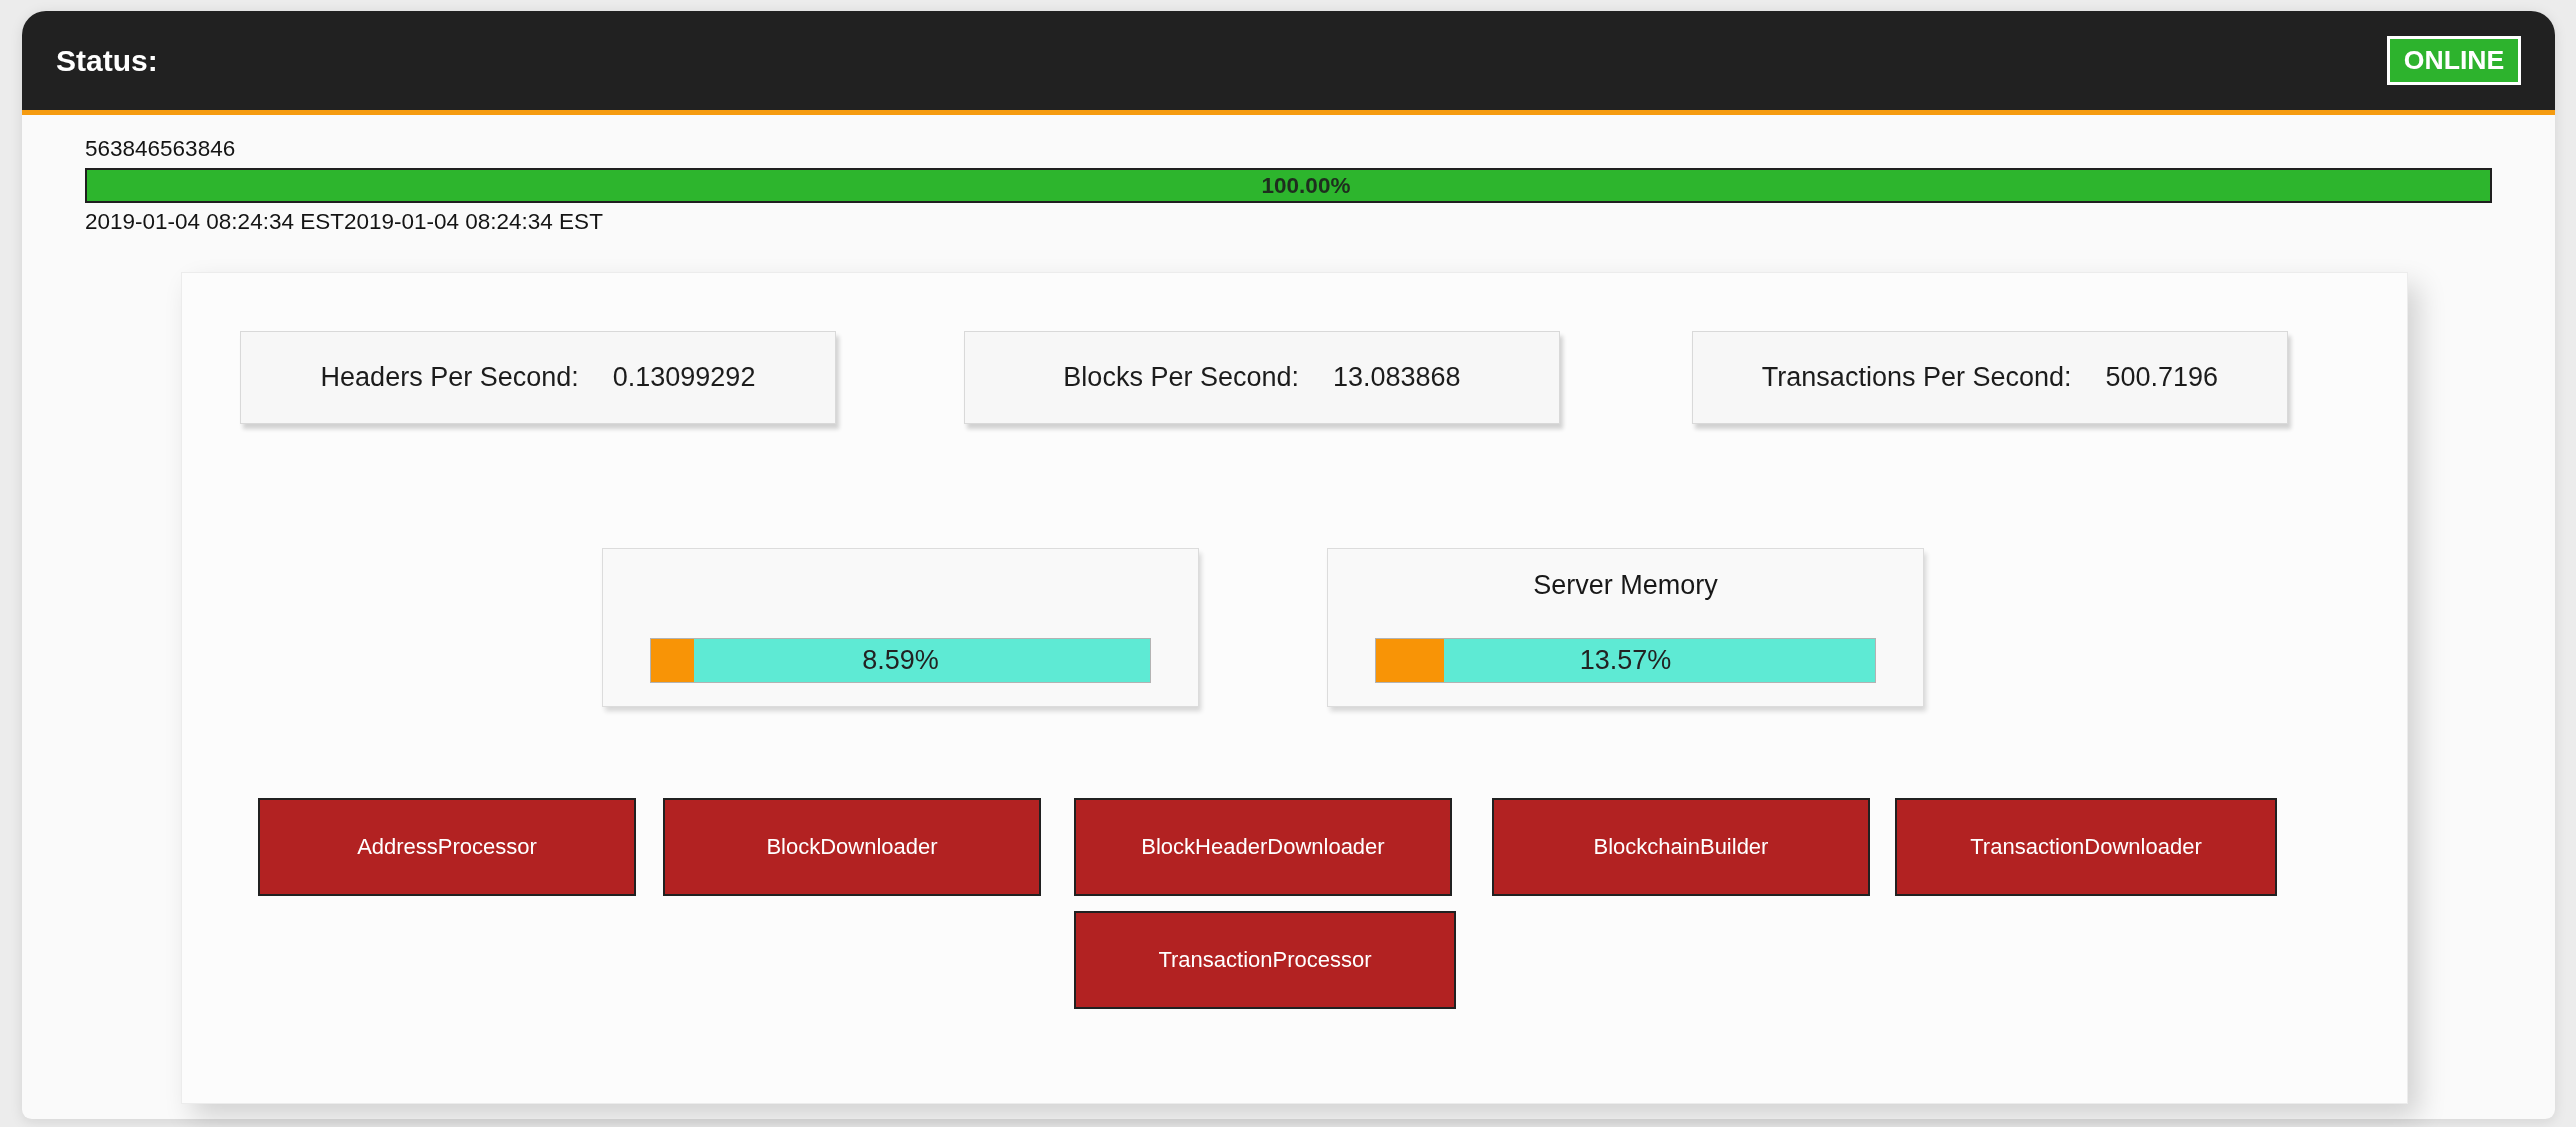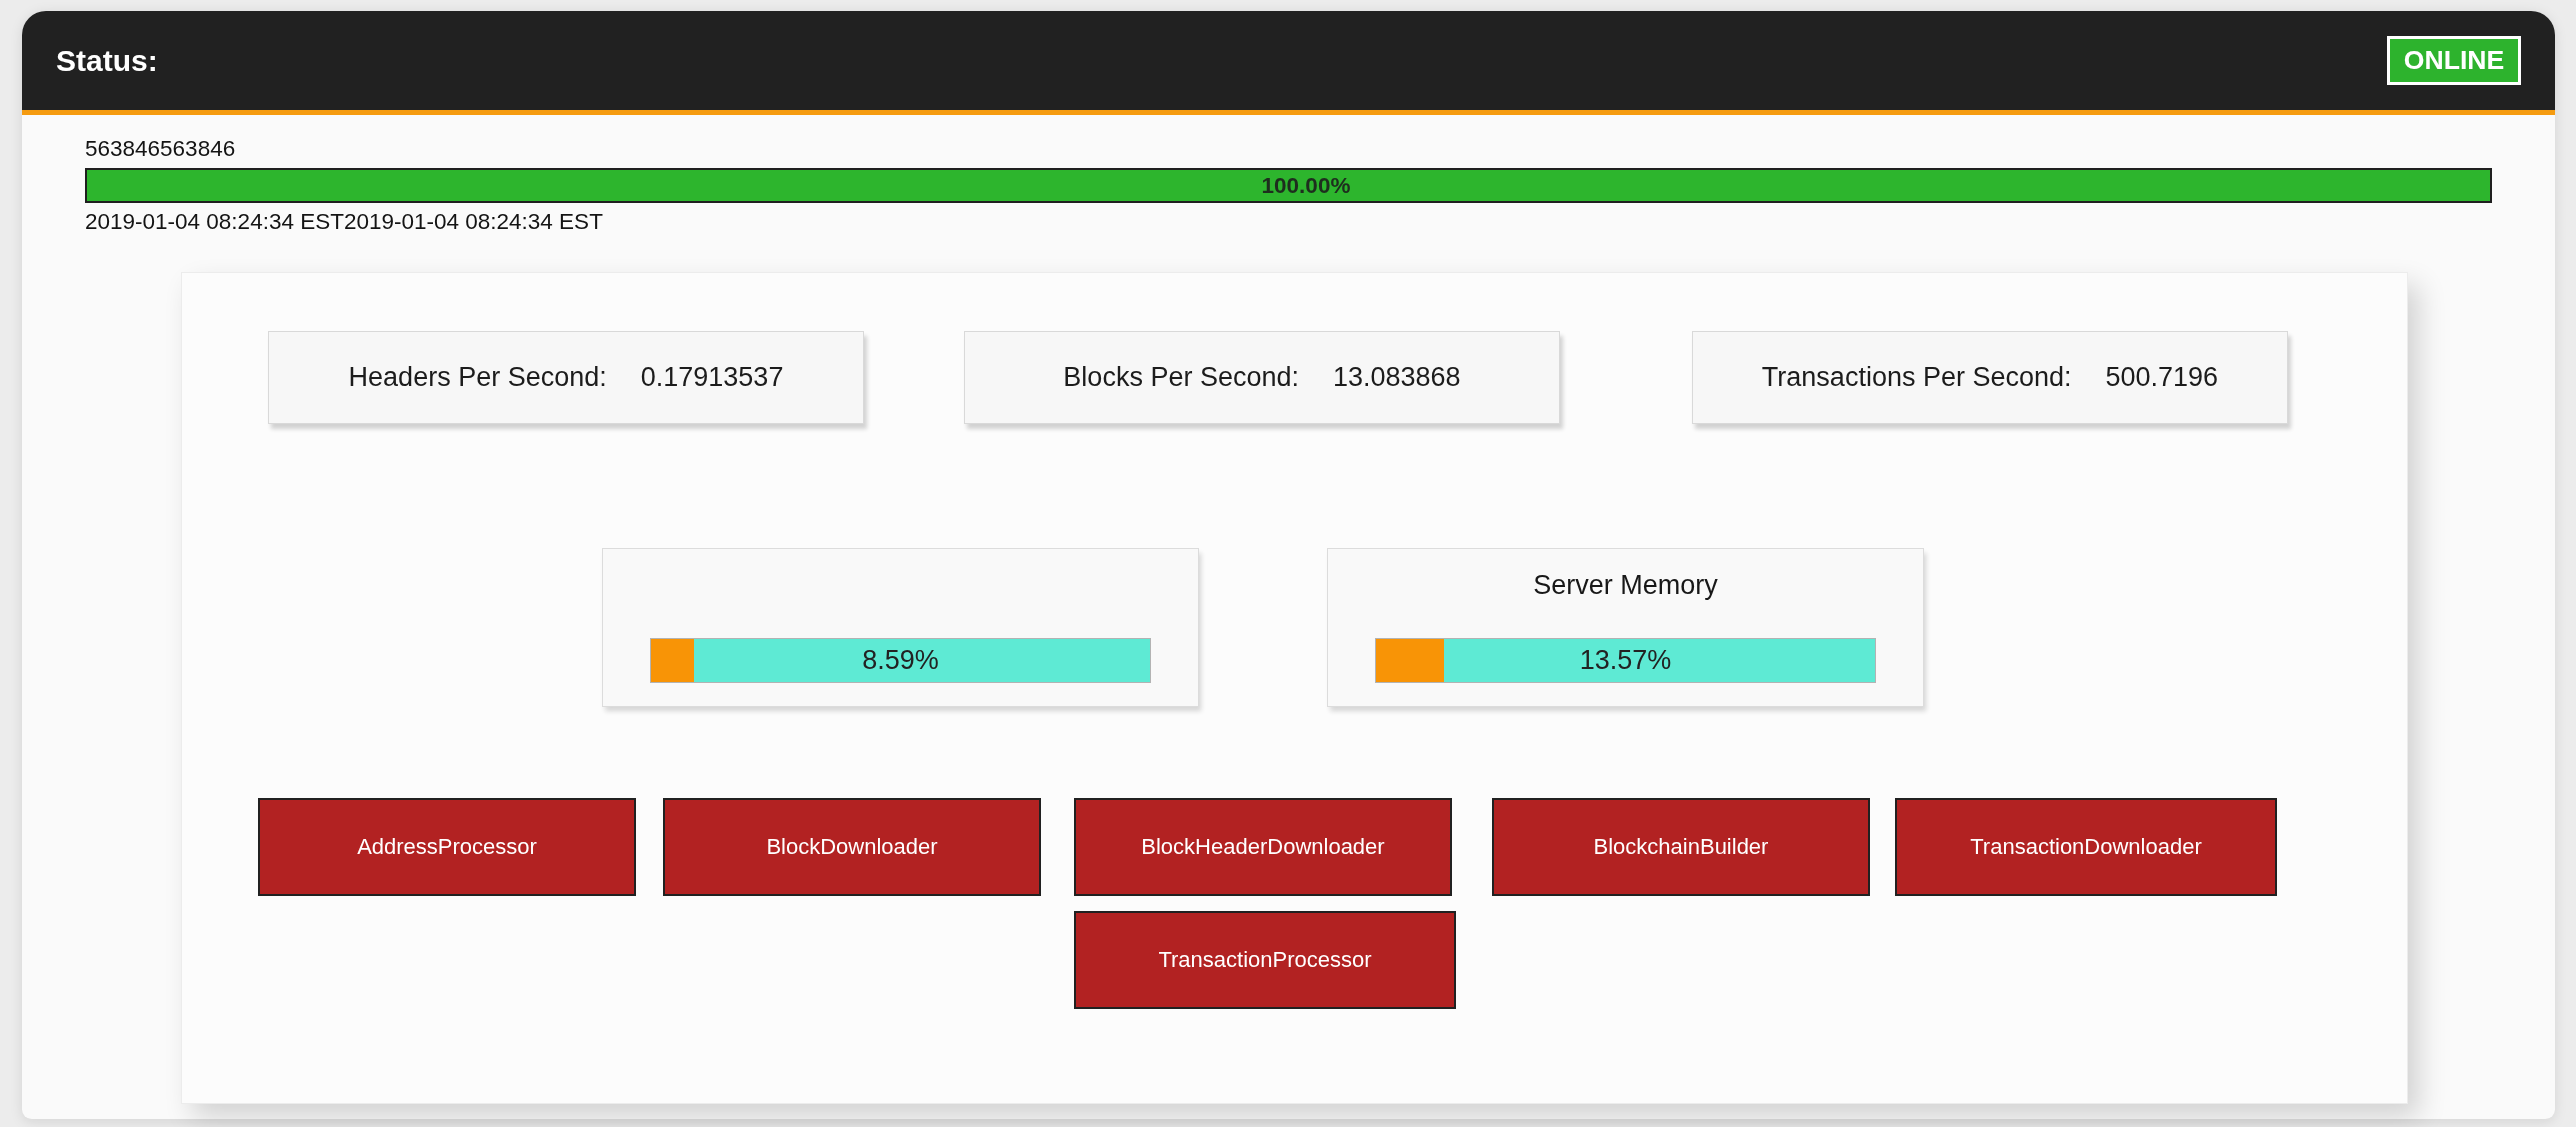--- a/index.html
+++ b/index.html
@@ -34,21 +34,21 @@
   .panel { position:absolute; left:159px; top:261px; width:2227px; height:832px;
            background:#fcfcfc; border:0.8px solid #ececec;
            box-shadow:11.3px 13px 26px rgba(0,0,0,0.16); }
 
   
   .stat-box { position:absolute; top:58px; height:93px; width:596px;
               background:#f7f7f7; border:0.8px solid #d9d9d9;
               box-shadow:3.2px 4.8px 4px #d2d2d2;
               display:flex; align-items:center; justify-content:center; gap:34px;
               font-size:27px; color:#1c1c1c; }
-  .stat-box.s0 { left:58px;margin-left:28px; }  .stat-box.s1 { left:782px; }  .stat-box.s2 { left:1510px; }
+  .stat-box.s0 { left:58px; }  .stat-box.s1 { left:782px; }  .stat-box.s2 { left:1510px; }
 
   
   .gauge { position:absolute; top:275px; height:159px; width:597px;
            background:#f9f9f9; border:0.8px solid #dcdcdc; box-shadow:3.2px 4.8px 4.8px #d6d6d6; }
   .gauge.g0 { left:420px; }  .gauge.g1 { left:1145px; }
   .gauge-title { text-align:center; margin-top:21px; font-size:27px; color:#181818; }
   .gauge-track { position:absolute; left:47px; right:47px; top:89px; height:45px;
                  background:#5eead4; border:1.6px solid #b3b3b3; }
   .gauge-fill { position:absolute; left:0; top:0; bottom:0; background:#f89406; }
   .gauge-label { position:absolute; inset:0; display:flex; align-items:center;
@@ -88,21 +88,21 @@
     <div class="sync-meta bottom">
       <span>2019-01-04 08:24:34 EST</span>
       <span>2019-01-04 08:24:34 EST</span>
     </div>
   </div>
 
   <div class="panel">
 
     <div class="stat-box s0">
       <span>Headers Per Second:</span>
-      <span>0.17913537</span>
+      <span>0.13099292</span>
     </div>
     <div class="stat-box s1">
       <span>Blocks Per Second:</span>
       <span>13.083868</span>
     </div>
     <div class="stat-box s2">
       <span>Transactions Per Second:</span>
       <span>500.7196</span>
     </div>
 

